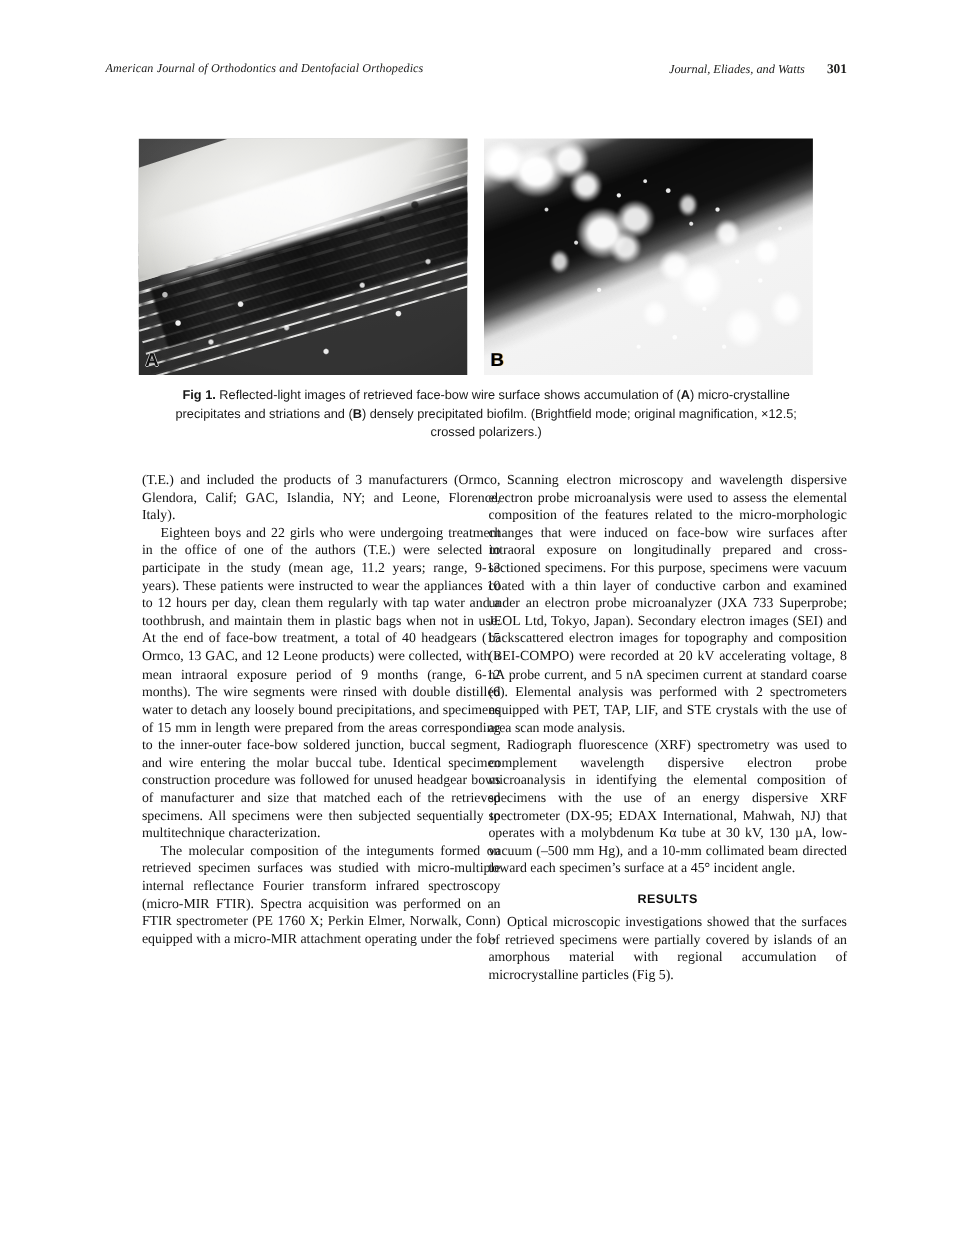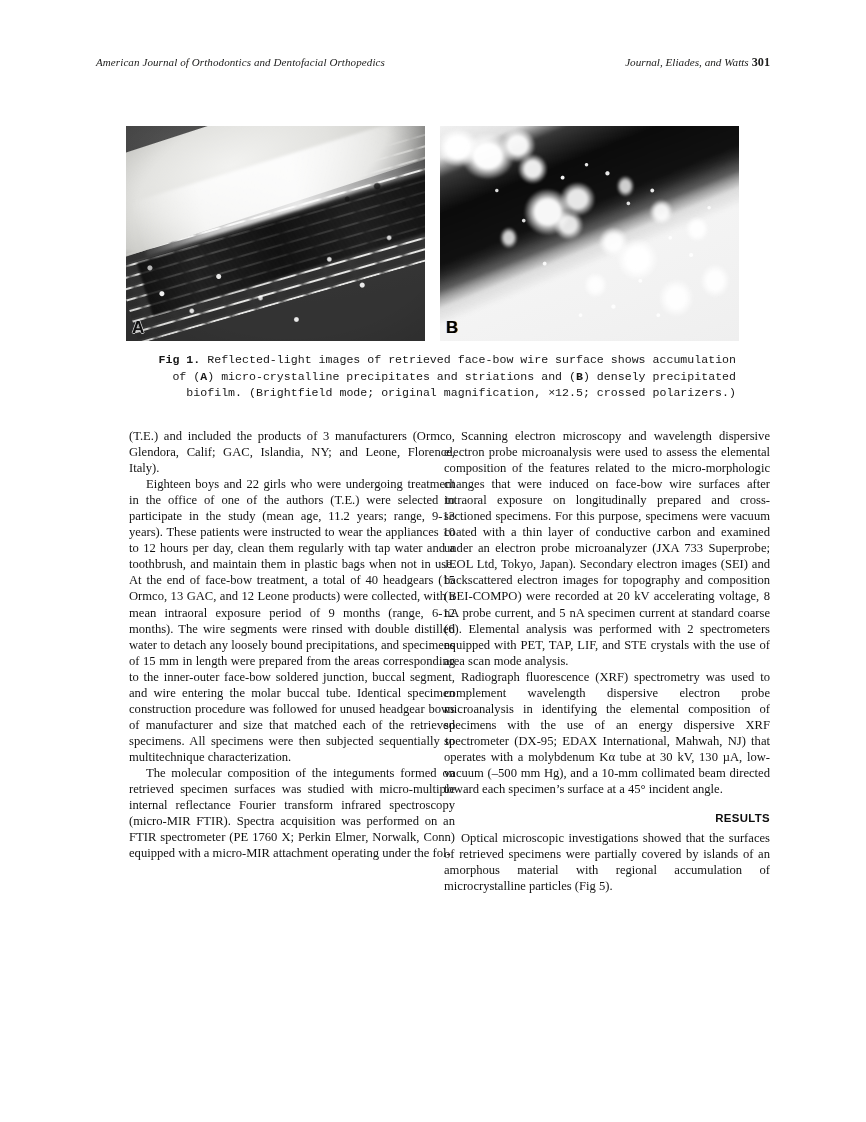--- a/index.html
+++ b/index.html
@@ -44,21 +44,21 @@
     font-style: italic;
     font-size: 11.2px;
     line-height: 15px;
     white-space: nowrap;
     color: #20201f;
   }
   .rh-right .pageno {
     font-style: normal;
     font-weight: bold;
     font-size: 12.2px;
-    margin-left: 3px;
+    margin-left: 20px;
     text-align: center;
   }
 
   
   #figure-block {
     position: absolute;
     left: 126px;
     top: 126px;
     width: 620px;
   }
@@ -266,25 +266,25 @@
       radial-gradient(circle at 90% 38%, rgba(255,255,255,0.8) 0 1.2px, rgba(255,255,255,0) 2.2px),
       radial-gradient(circle at 73% 88%, rgba(255,255,255,0.85) 0 1.4px, rgba(255,255,255,0) 2.4px);
   }
 
   
   #fig-caption {
     position: absolute;
     left: 148px;
     top: 352px;
     width: 588px;
-    font-family: Liberation Mono, monospace;
+    font-family: Liberation Sans, sans-serif;
     font-size: 11.6px;
     line-height: 16.6px;
     color: #171717;
-    text-align: right;
+    text-align: center;
   }
   #fig-caption b { font-weight: bold; }
 
   
   #body {
     position: absolute;
     left: 96px;
     top: 428px;
     width: 674px;
     height: 608px;
@@ -306,21 +306,21 @@
     margin: 0;
     text-indent: 17px;
   }
   .col p.noindent { text-indent: 0; }
   .col h2 {
     font-family: "Liberation Sans", "DejaVu Sans", sans-serif;
     font-size: 11.4px;
     font-weight: bold;
     letter-spacing: 0.35px;
     margin: 13px 0 4px 0;
-    text-align: right;
+    text-align: center;
     color: #0d0d0d;
   }
   sup {
     font-size: 0.68em;
     vertical-align: 0.42em;
     line-height: 0;
   }
 </style>
 </head>
 <body>

